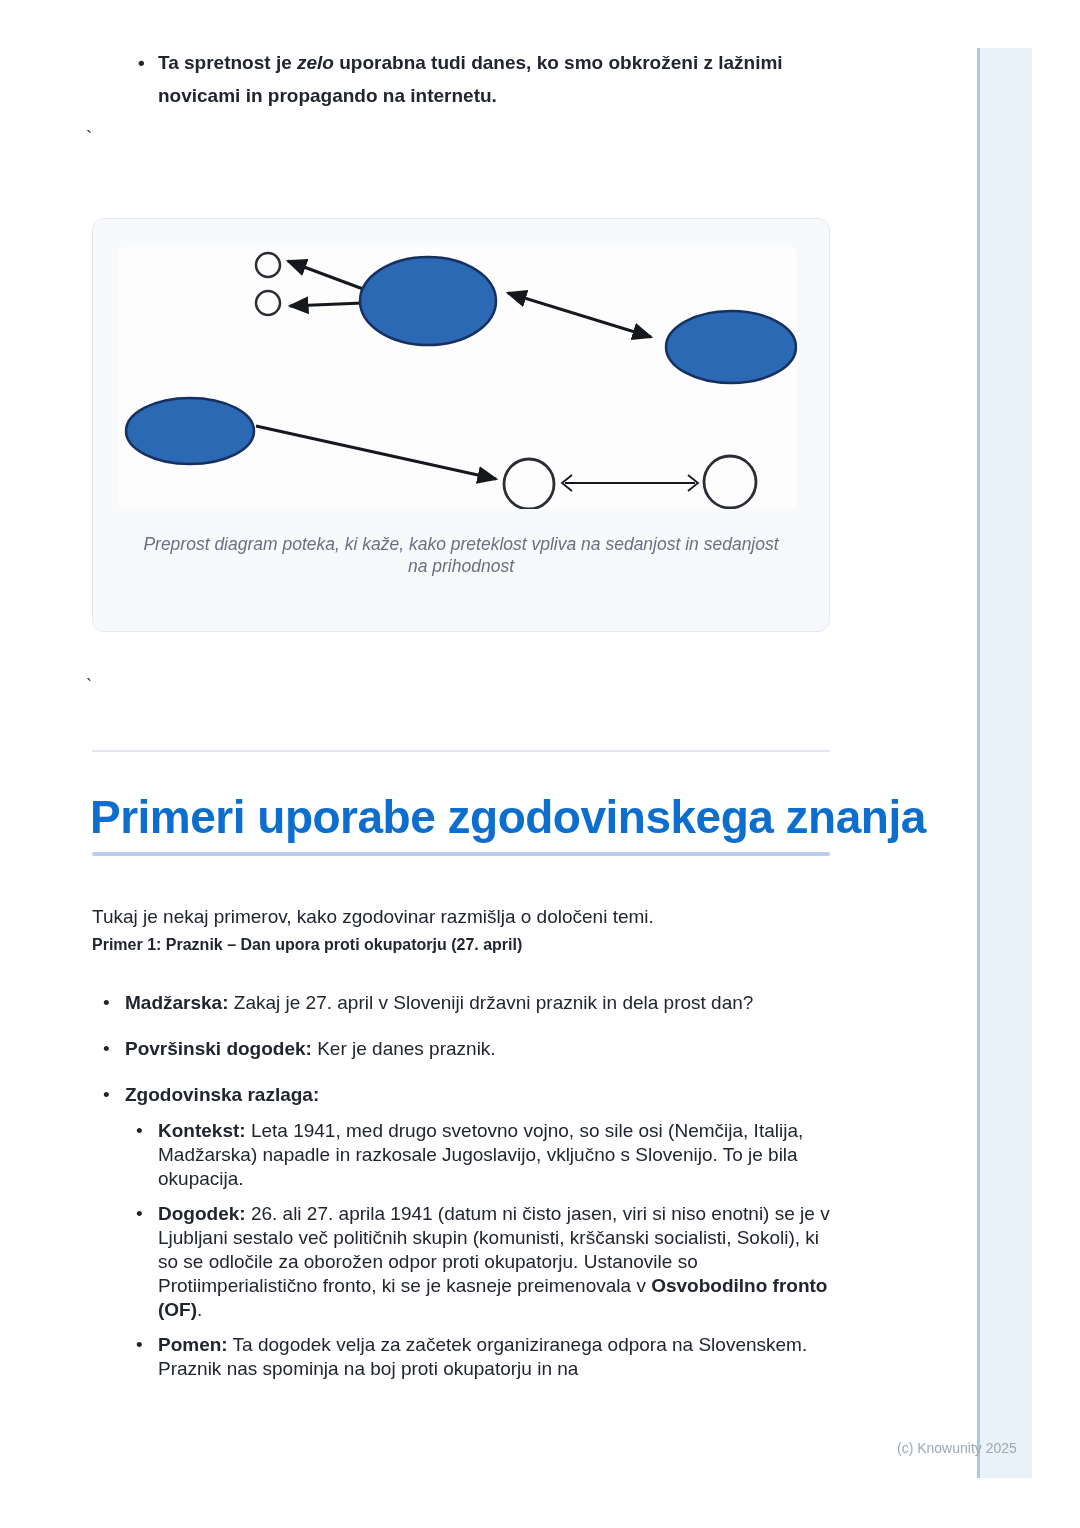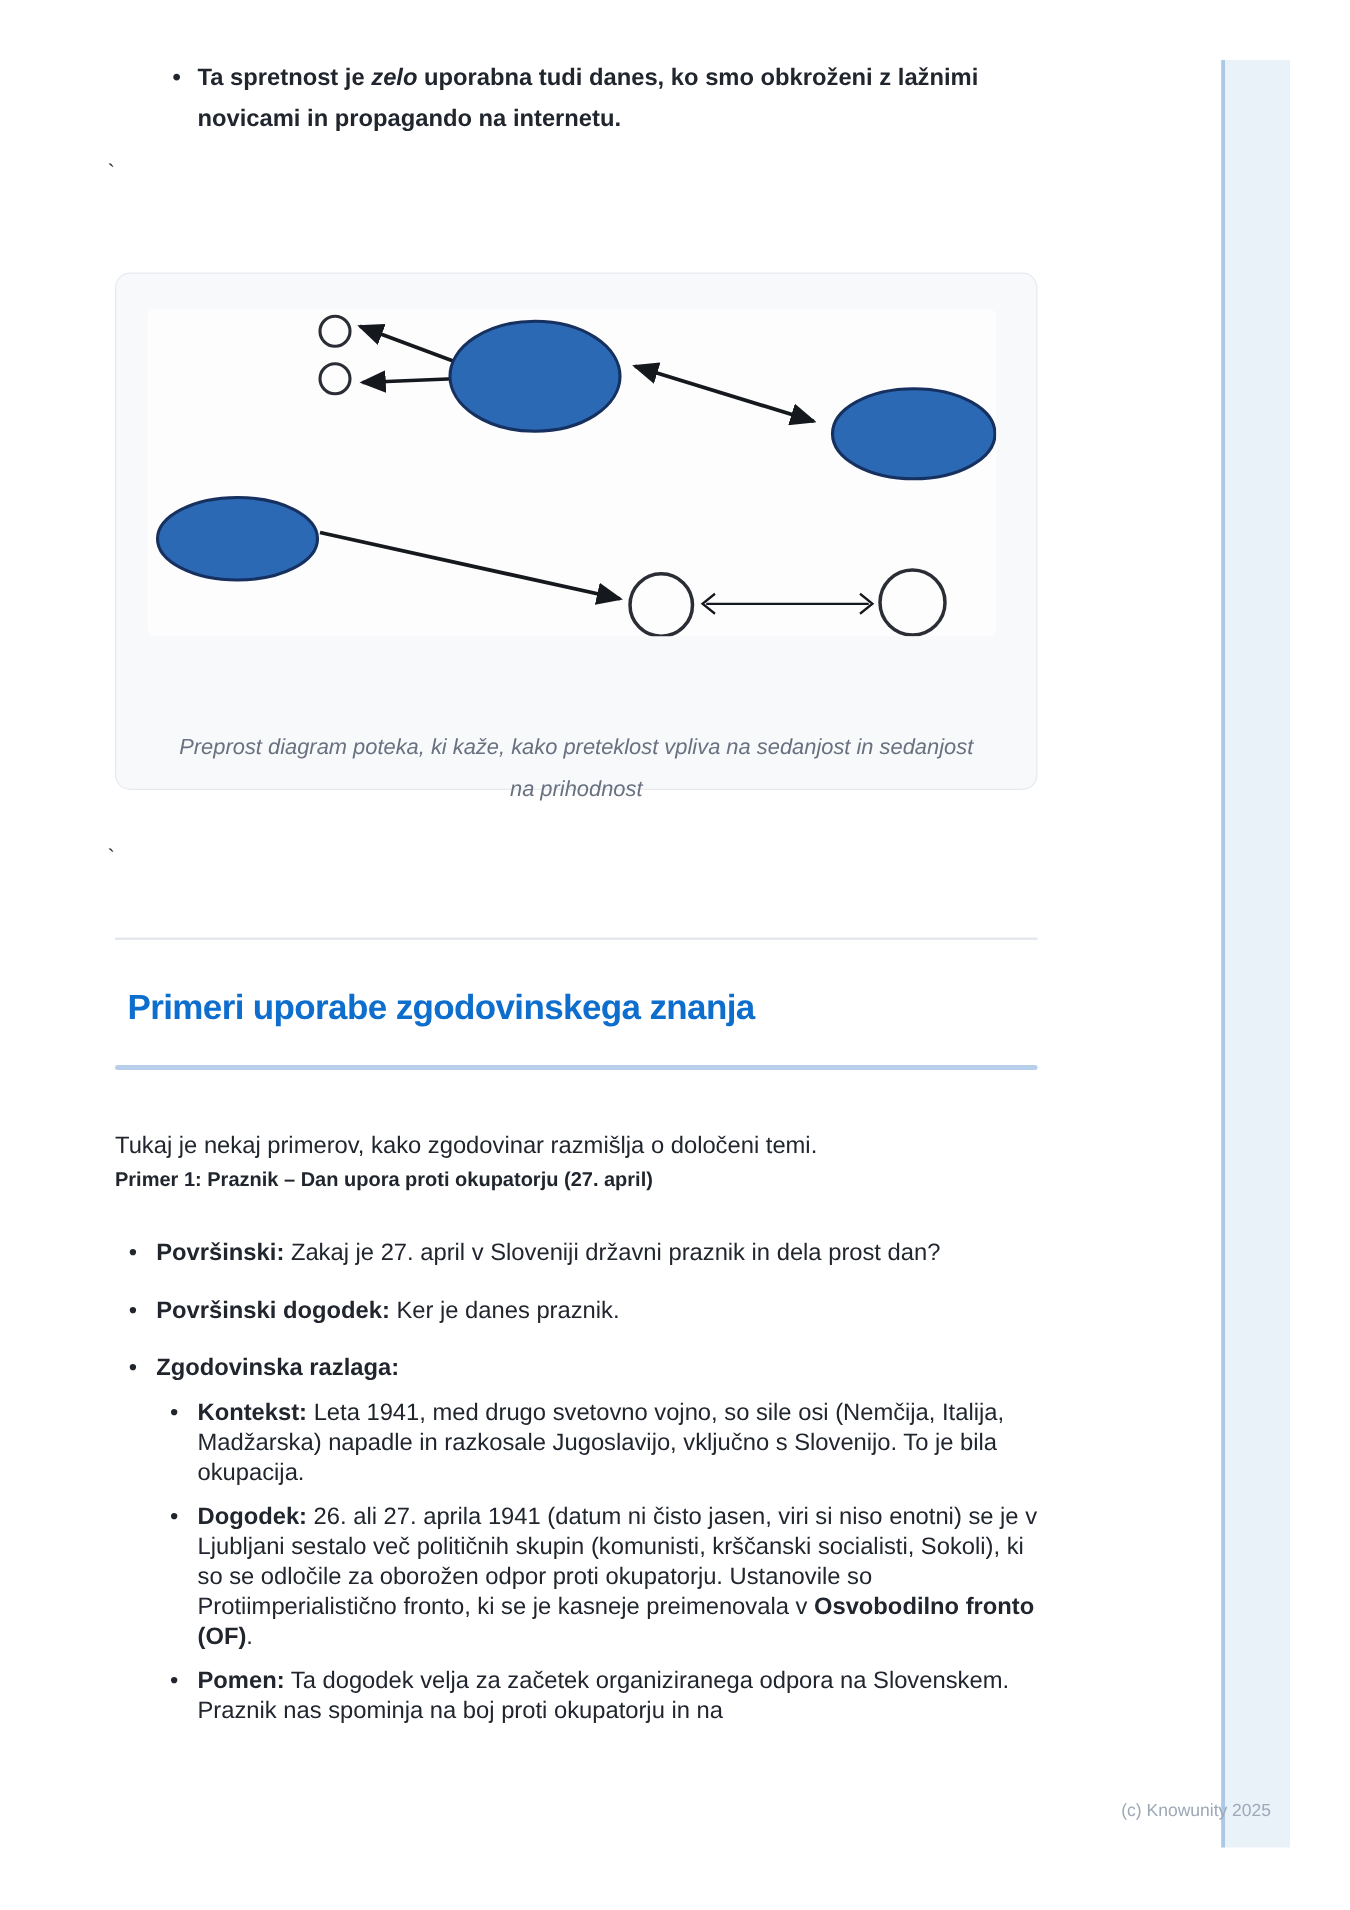--- a/index.html
+++ b/index.html
@@ -24,26 +24,26 @@
   .figure-card {
     top:218px; left:92px; width:736px; height:412px;
     background:#f8f9fb; border:1px solid #e6eaf0; border-radius:12px;
   }
   .diagram-box {
     position:absolute; top:28px; left:25px; width:679px; height:262px;
     background:#fdfdfe; border-radius:6px;
   }
   .figure-caption {
     position:absolute; top:314px; left:48px; width:640px;
-    text-align:center; font-style:italic; font-size:17.5px; line-height:34px; color:#697180;margin-top:47px;
+    text-align:center; font-style:italic; font-size:17.5px; line-height:22px; color:#697180;
   }
 
   .divider { top:750px; left:92px; width:738px; height:2px; background:#e4e8ee; }
 
-  .section-title { top:790px; left:102px; margin:0; font-size:28px; font-weight:700; letter-spacing:-0.5px; }
+  .section-title { top:790px; left:90px; margin:0; font-size:46px; font-weight:700; letter-spacing:-0.5px; }
   .title-underline { top:852px; left:92px; width:738px; height:4px; background:#b7cfeb; border-radius:2px; }
 
   .section-intro { top:882px; left:92px; width:740px; font-size:19px; line-height:31px; }
 
   .example-heading { top:936px; left:92px; margin:0; font-size:16px; font-weight:700; }
 
   
   .example-list { top:986px; left:92px; width:740px; list-style:none; margin:0; padding:0; }
   .example-list > li { position:relative; padding-left:33px; font-size:19px; line-height:33px; margin-bottom:13px; }
   .example-list > li::before { content:"•"; position:absolute; left:11px; top:0; }
@@ -112,21 +112,21 @@
 
 <h1 class="section-title abs" style="color: rgb(13, 110, 205);">Primeri uporabe zgodovinskega znanja</h1>
 <div class="title-underline abs"></div>
 
 <p class="section-intro abs">Tukaj je nekaj primerov, kako zgodovinar razmišlja o določeni temi.</p>
 
 <h2 class="example-heading abs">Primer 1: Praznik – Dan upora proti okupatorju (27. april)</h2>
 
 <ul class="example-list abs">
   <li>
-    <span class="lbl">Površinski:</span><span> Zakaj je 27. april v Sloveniji državni praznik in dela prost dan?</span>
+    <span class="lbl">Madžarska:</span><span> Zakaj je 27. april v Sloveniji državni praznik in dela prost dan?</span>
   </li>
   <li>
     <span class="lbl">Površinski dogodek:</span><span> Ker je danes praznik.</span>
   </li>
   <li>
     <span class="lbl">Zgodovinska razlaga:</span><span></span>
     <ul class="sublist">
       <li>
         <span class="lbl">Kontekst:</span><span> Leta 1941, med drugo svetovno vojno, so sile osi (Nemčija, Italija, Madžarska) napadle in razkosale Jugoslavijo, vključno s Slovenijo. To je bila okupacija.</span>
       </li>

